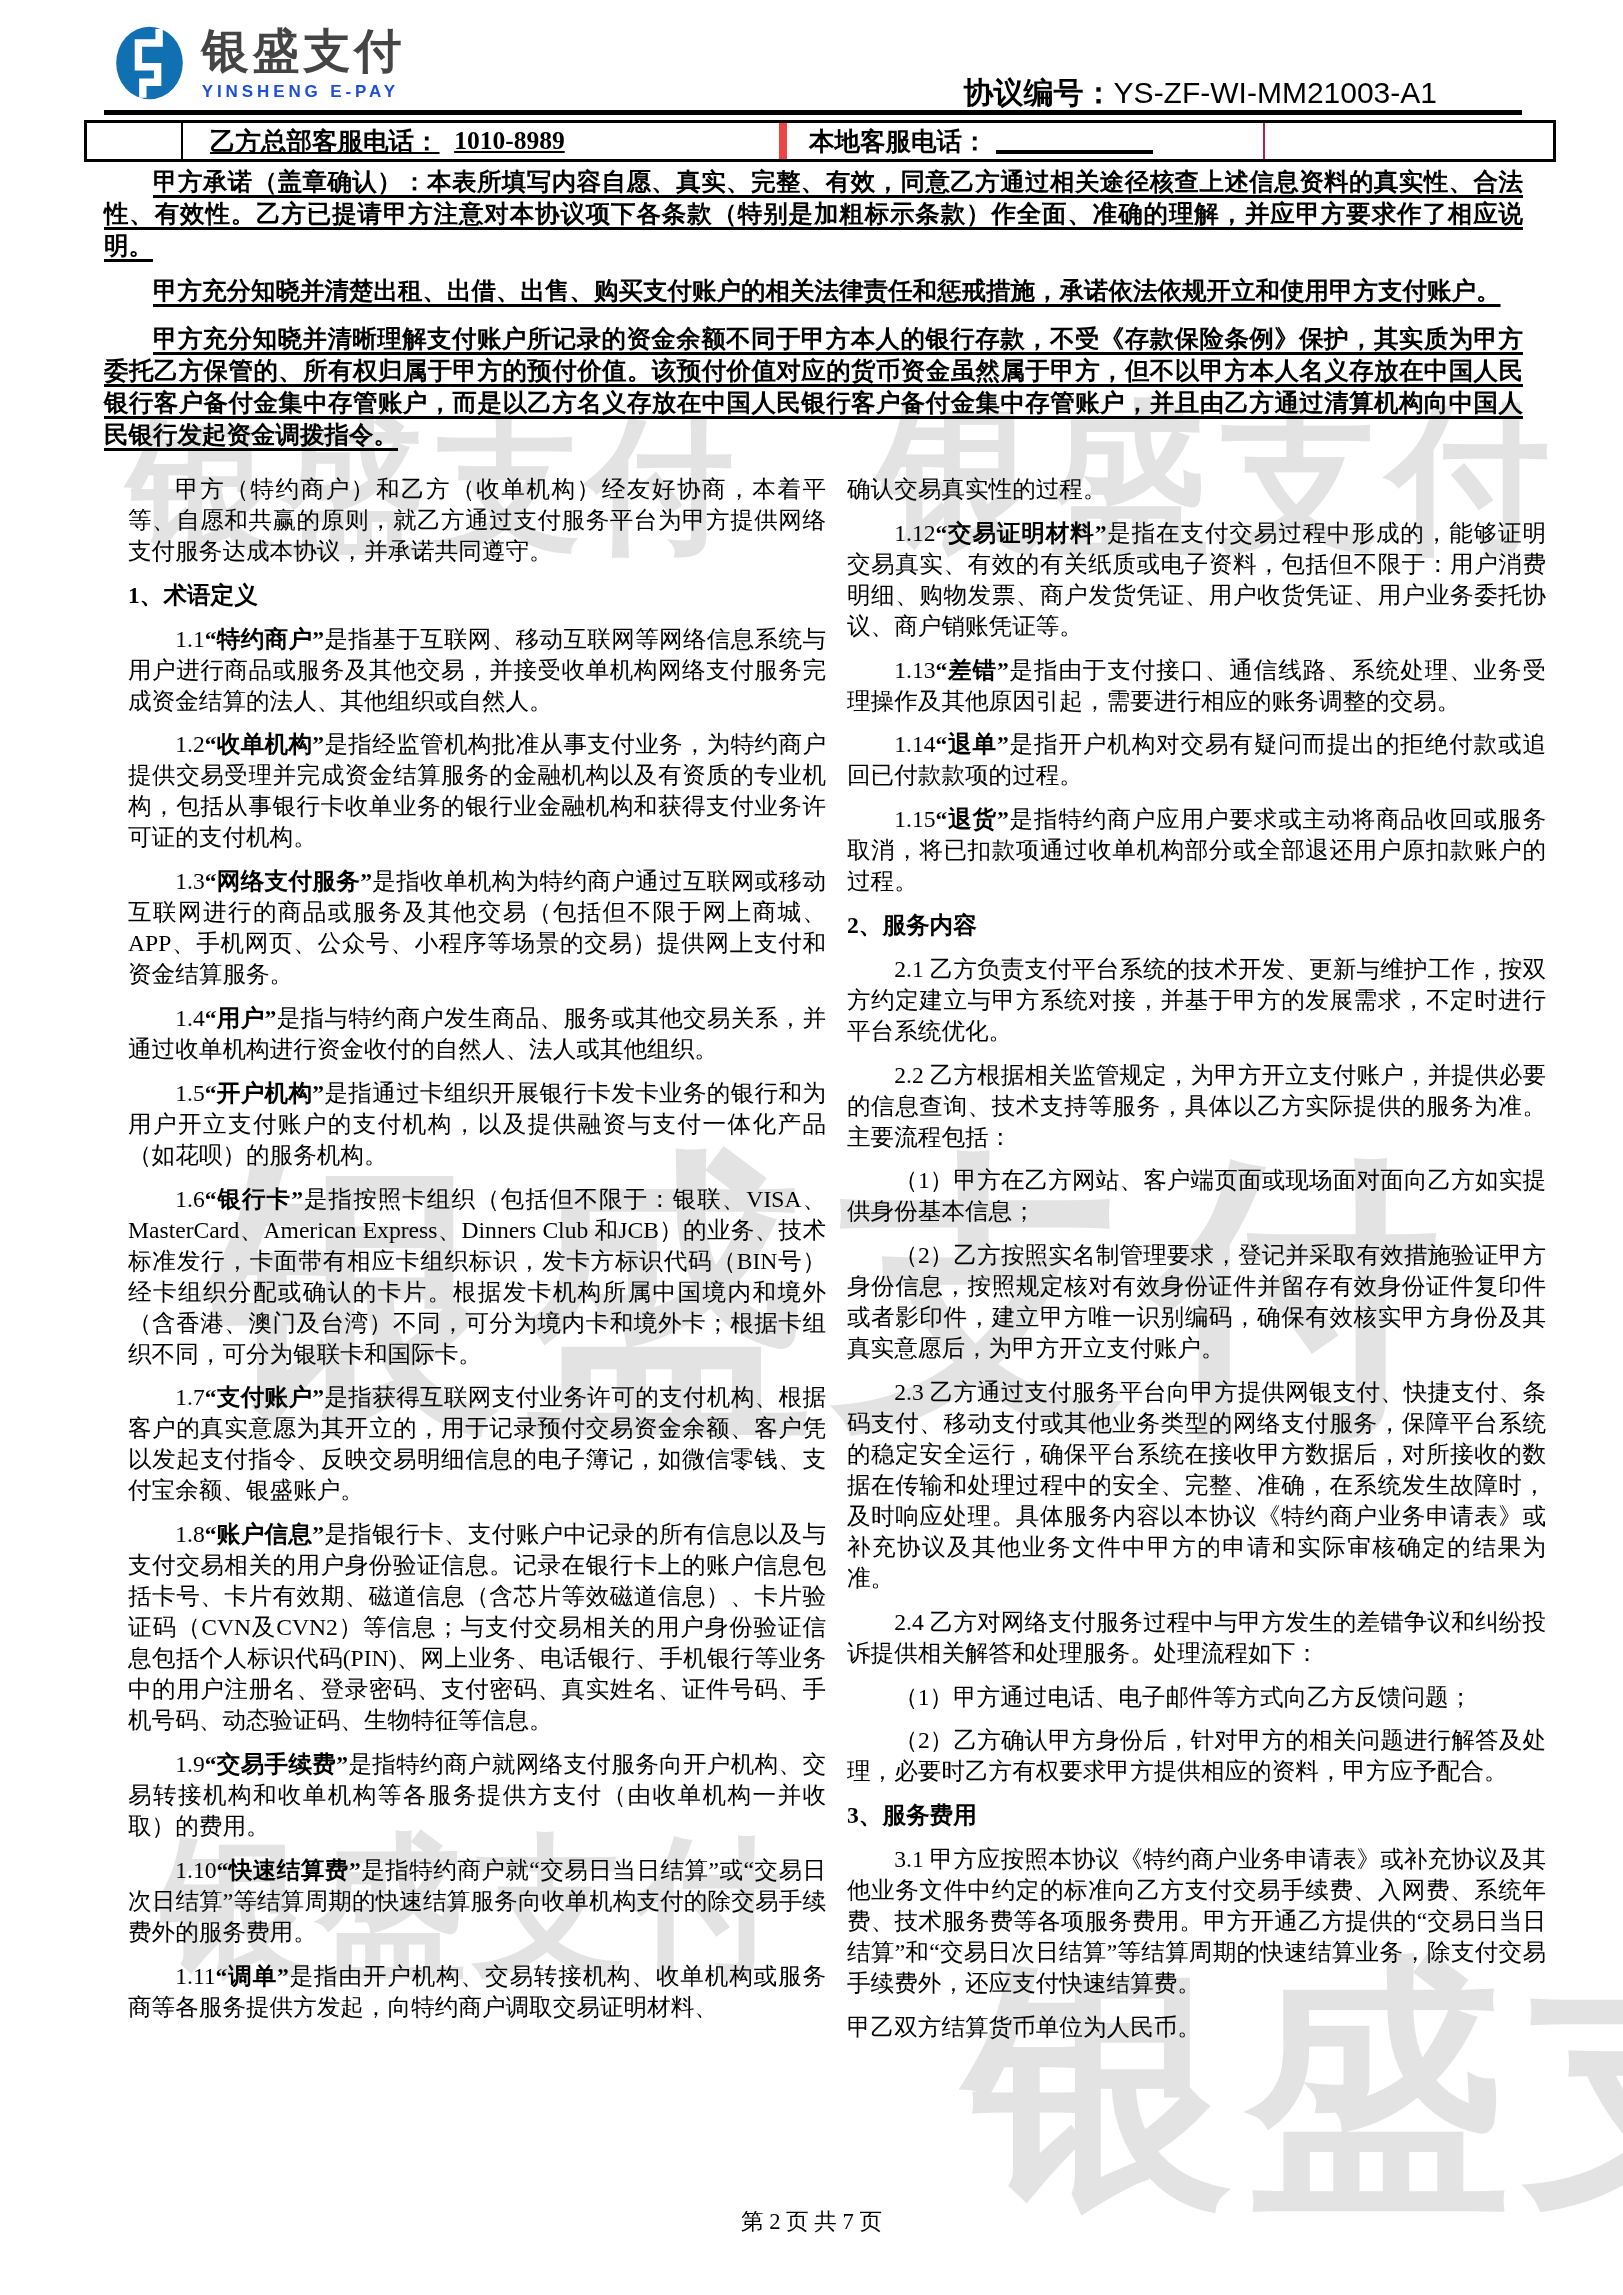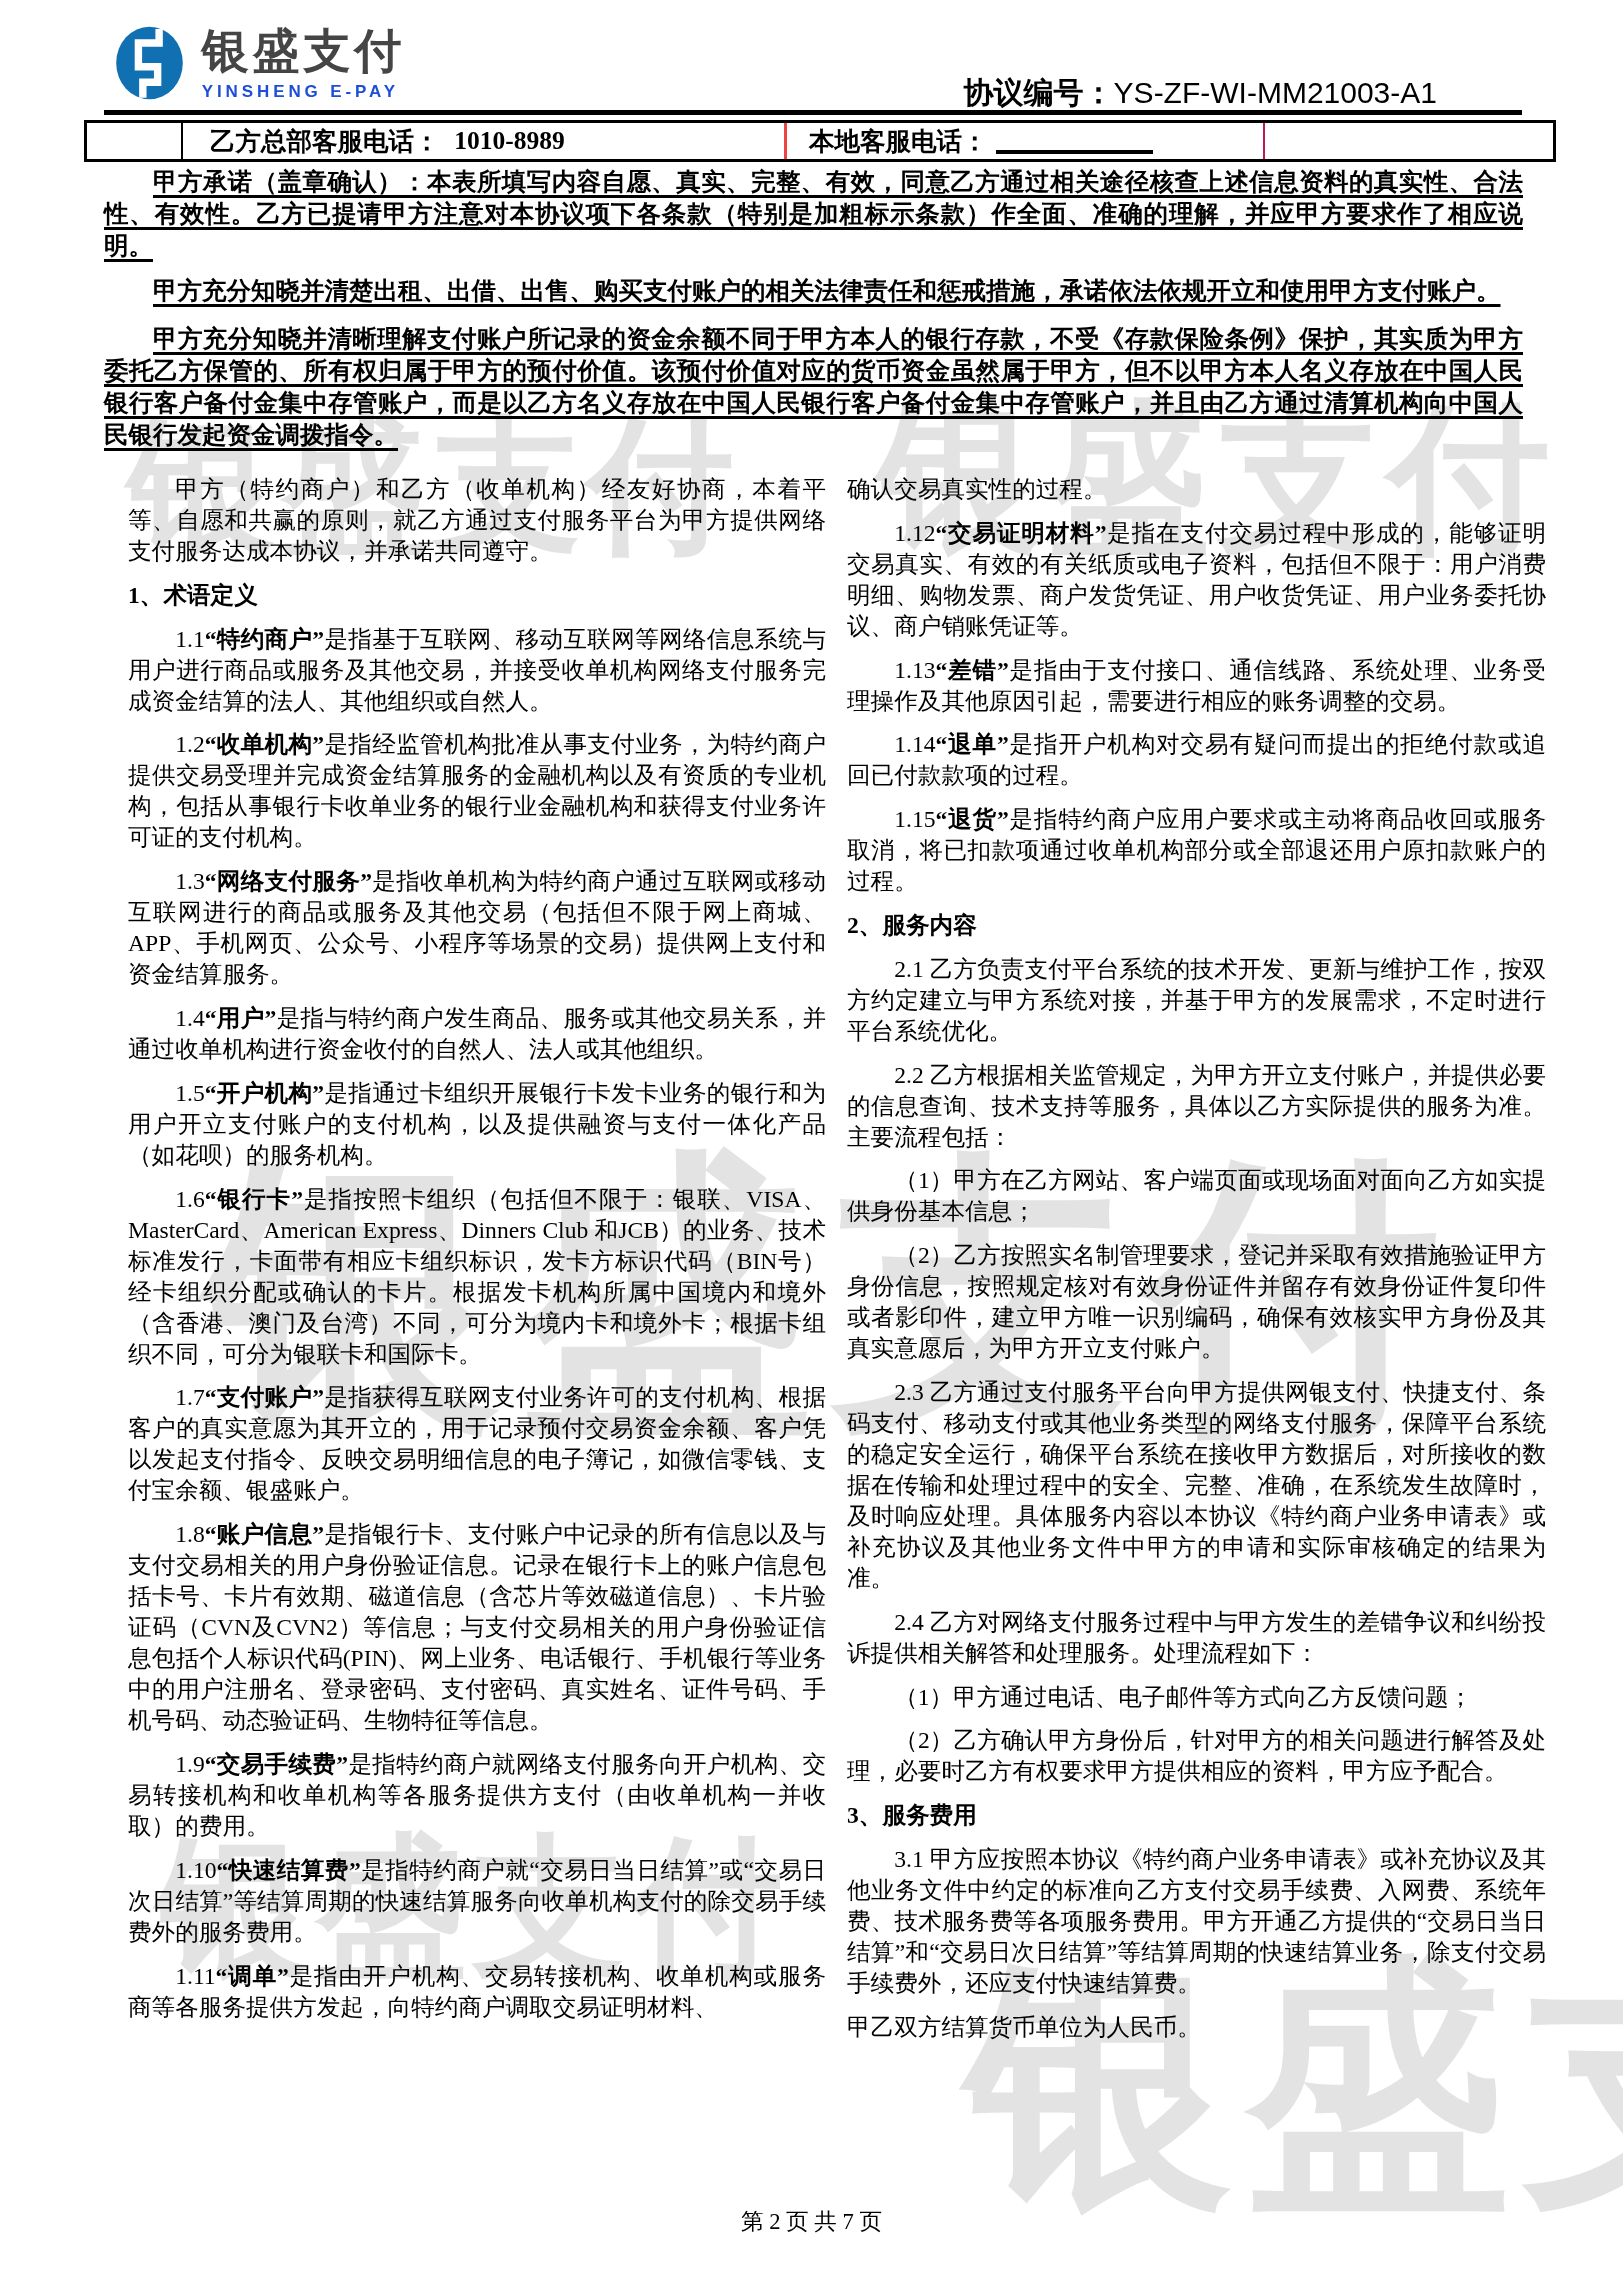--- a/index.html
+++ b/index.html
@@ -25,21 +25,21 @@
   .agreement{position:absolute;top:73px;right:186px;font-size:30px;white-space:nowrap;}
   .agreement .lbl{font-weight:bold;font-family:Liberation Serif, serif;}
   .agreement .no{font-family:"Liberation Sans",sans-serif;}
   .rule{position:absolute;left:104px;top:110px;width:1418px;height:4.9px;background:#000;}
   
   .svc-table{position:absolute;left:84px;top:120px;width:1472px;height:42px;
              border:3.4px solid #000;box-sizing:border-box;display:flex;}
   .svc-table .cell{box-sizing:border-box;display:flex;align-items:center;
                    font-size:25.5px;font-weight:bold;white-space:nowrap;overflow:hidden;}
   .svc-table .c1{width:96px;border-right:2px solid #000;}
-  .svc-table .c2{width:604px;border-right:3px solid #ef4444;padding-left:27px;}
+  .svc-table .c2{width:604px;border-right:8px solid #ef4444;padding-left:27px;text-decoration:underline;}
   .svc-table .c3{width:478px;border-right:2px solid #be185d;padding-left:22px;}
   .svc-table .c4{flex:1;}
   .blank-line{display:inline-block;width:157px;height:21.6px;border-bottom:4.4px solid #000;margin-left:8.8px;}
   
   .notice{position:absolute;left:104px;top:166px;width:1419px;font-weight:bold;
           font-size:24.5px;line-height:32px;text-align:justify;}
   .notice p{margin:0 0 12.8px;text-indent:2em;text-decoration:underline;
             text-decoration-thickness:2.9px;text-underline-offset:5.4px;}
   .notice p.gap{margin-top:16.7px;}
   

